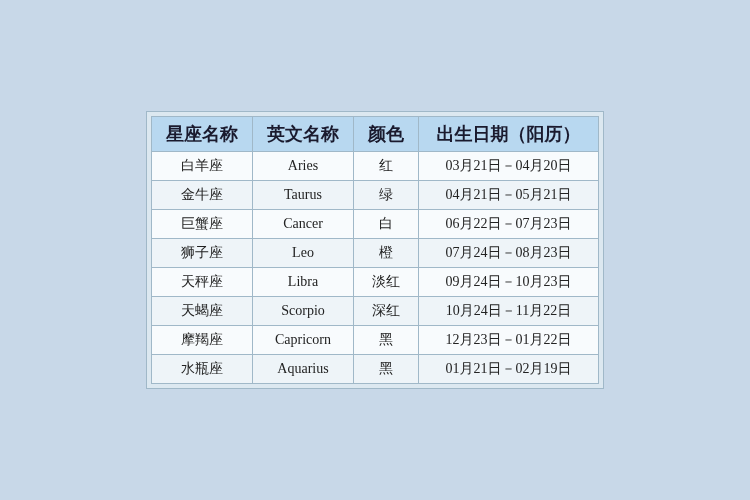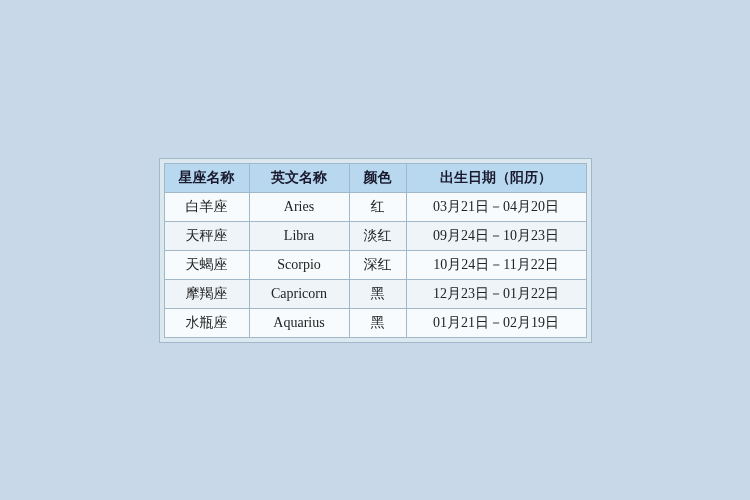--- a/index.html
+++ b/index.html
@@ -34,21 +34,21 @@
       padding: 5px 14px;
       text-align: center;
       font-size: 14px;
       color: #222;
       white-space: nowrap;
     }
 
     thead th {
       background-color: #b8d8f0;
       font-weight: bold;
-      font-size: 14px;
+      font-size: 18px;
       color: #1a1a2e;
     }
 
     tbody tr {
       background-color: #f8fbfd;
     }
 
     tbody tr:nth-child(even) {
       background-color: #eef4f8;
     }
@@ -81,20 +81,38 @@
       </tr>
     </thead>
     <tbody id="table-body">
     <tr>
           <td>白羊座</td>
           <td>Aries</td>
           <td>红</td>
           <td>03月21日－04月20日</td>
         </tr>
         <tr>
+          <td>金牛座</td>
+          <td>Taurus</td>
+          <td>绿</td>
+          <td>04月21日－05月21日</td>
+        </tr>
+        <tr>
+          <td>巨蟹座</td>
+          <td>Cancer</td>
+          <td>白</td>
+          <td>06月22日－07月23日</td>
+        </tr>
+        <tr>
+          <td>狮子座</td>
+          <td>Leo</td>
+          <td>橙</td>
+          <td>07月24日－08月23日</td>
+        </tr>
+        <tr>
           <td>天秤座</td>
           <td>Libra</td>
           <td>淡红</td>
           <td>09月24日－10月23日</td>
         </tr>
         <tr>
           <td>天蝎座</td>
           <td>Scorpio</td>
           <td>深红</td>
           <td>10月24日－11月22日</td>

